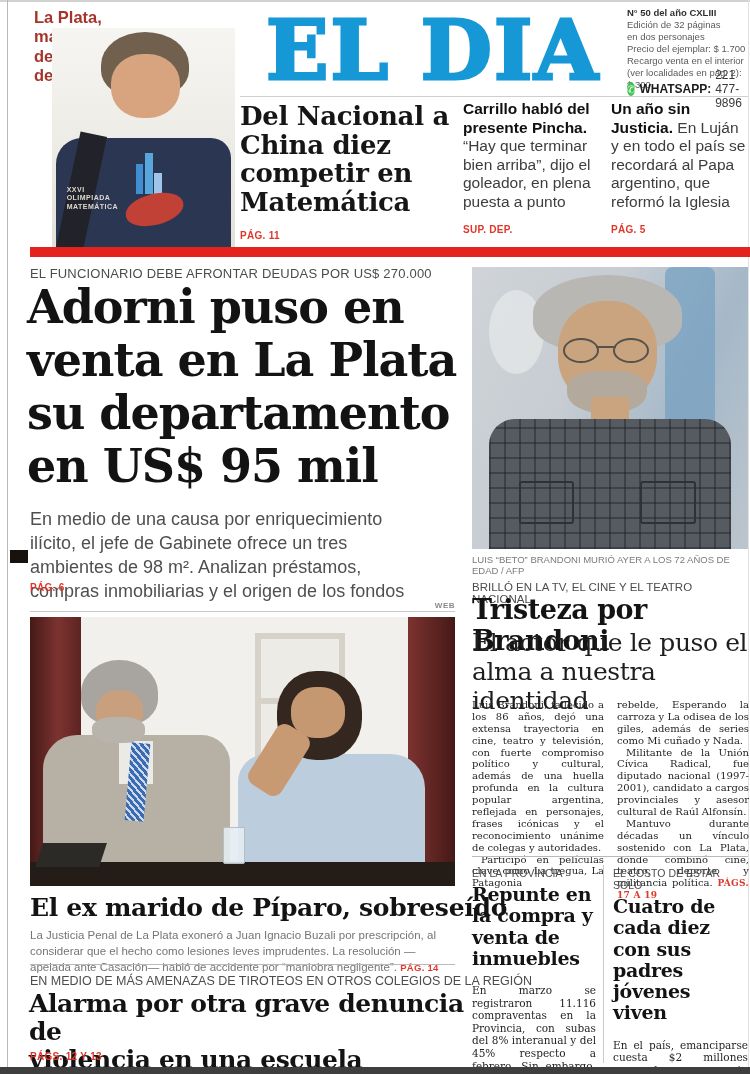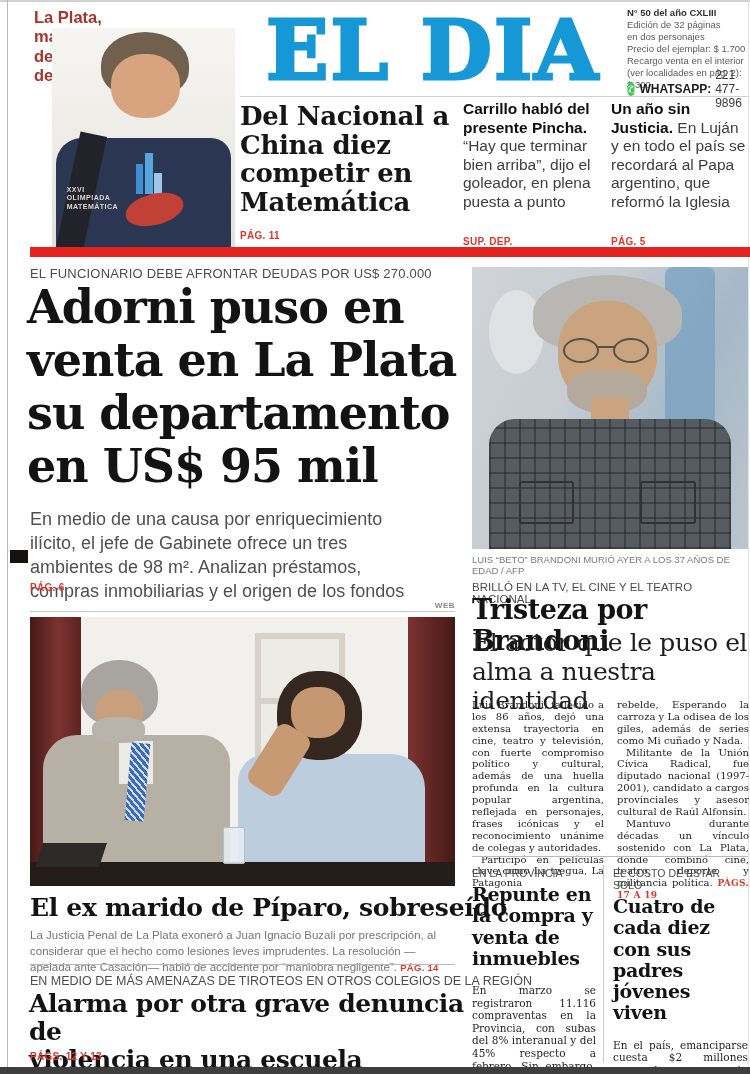--- a/index.html
+++ b/index.html
@@ -47,21 +47,21 @@
                 color:#ded9cf; letter-spacing:0.5px; }
 
   
   .ref { font-size:10px; font-weight:bold; color:#e0372a; letter-spacing:0.3px; }
   .teaser-mat { left:240px; top:102px; width:218px; }
   .teaser-mat .hl { font-family:"DejaVu Serif", serif; font-weight:bold; font-size:26px;
                     line-height:1.1; color:#161616; letter-spacing:-0.3px; }
   .teaser-mat .ref { display:block; margin-top:14px; }
   .teaser-col { top:100px; font-size:15.5px; line-height:1.2; color:#3d3d3d; }
   .teaser-col .lead { font-weight:bold; color:#101010; }
-  .teaser-col .ref { display:block; margin-top:24px; }
+  .teaser-col .ref { display:block; margin-top:12px; }
   .t-pincha { left:463px; width:130px; }
   .t-francisco { left:611px; width:137px; }
 
   .redbar { left:30px; top:247px; width:720px; height:10px; background:#e5231e; }
 
   
   .main-kicker { left:30px; top:266px; font-size:13px; color:#4c4c4c; letter-spacing:0.2px; }
   .main-hl { left:27px; top:281px; width:445px; font-family:"DejaVu Serif", serif; font-weight:bold;
              font-size:46px; line-height:1.15; color:#131313; letter-spacing:-1px; }
   .main-deck { left:30px; top:507px; width:400px; font-size:18px; line-height:1.34; color:#4f4f4f; }
@@ -271,21 +271,21 @@
     <div class="b-face"></div>
     <div class="b-glassL"></div>
     <div class="b-glassR"></div>
     <div class="b-bridge"></div>
     <div class="b-beard"></div>
     <div class="b-neck"></div>
     <div class="b-shirt"></div>
     <div class="b-pocketL"></div>
     <div class="b-pocketR"></div>
   </div>
-  <div class="abs brandoni-caption">LUIS “BETO” BRANDONI MURIÓ AYER A LOS 37 AÑOS DE EDAD / AFP</div>
+  <div class="abs brandoni-caption">LUIS “BETO” BRANDONI MURIÓ AYER A LOS 72 AÑOS DE EDAD / AFP</div>
   <div class="abs brandoni-kicker">BRILLÓ EN LA TV, EL CINE Y EL TEATRO NACIONAL</div>
   <div class="abs brandoni-hl">Tristeza por Brandoni</div>
   <div class="abs brandoni-sub">
     <div>El actor que le puso el</div>
     <div>alma a nuestra identidad</div>
   </div>
   <div class="abs brandoni-body">
     <div class="bcol">
       <p>Luis Brandoni, fallecido a los 86 años, dejó una extensa trayectoria en cine, teatro y televisión, con fuerte compromiso político y cultural, además de una huella profunda en la cultura popular argentina, reflejada en personajes, frases icónicas y el reconocimiento unánime de colegas y autoridades.</p>
       <p class="ind">Participó en películas clave como La tregua, La Patagonia</p>

